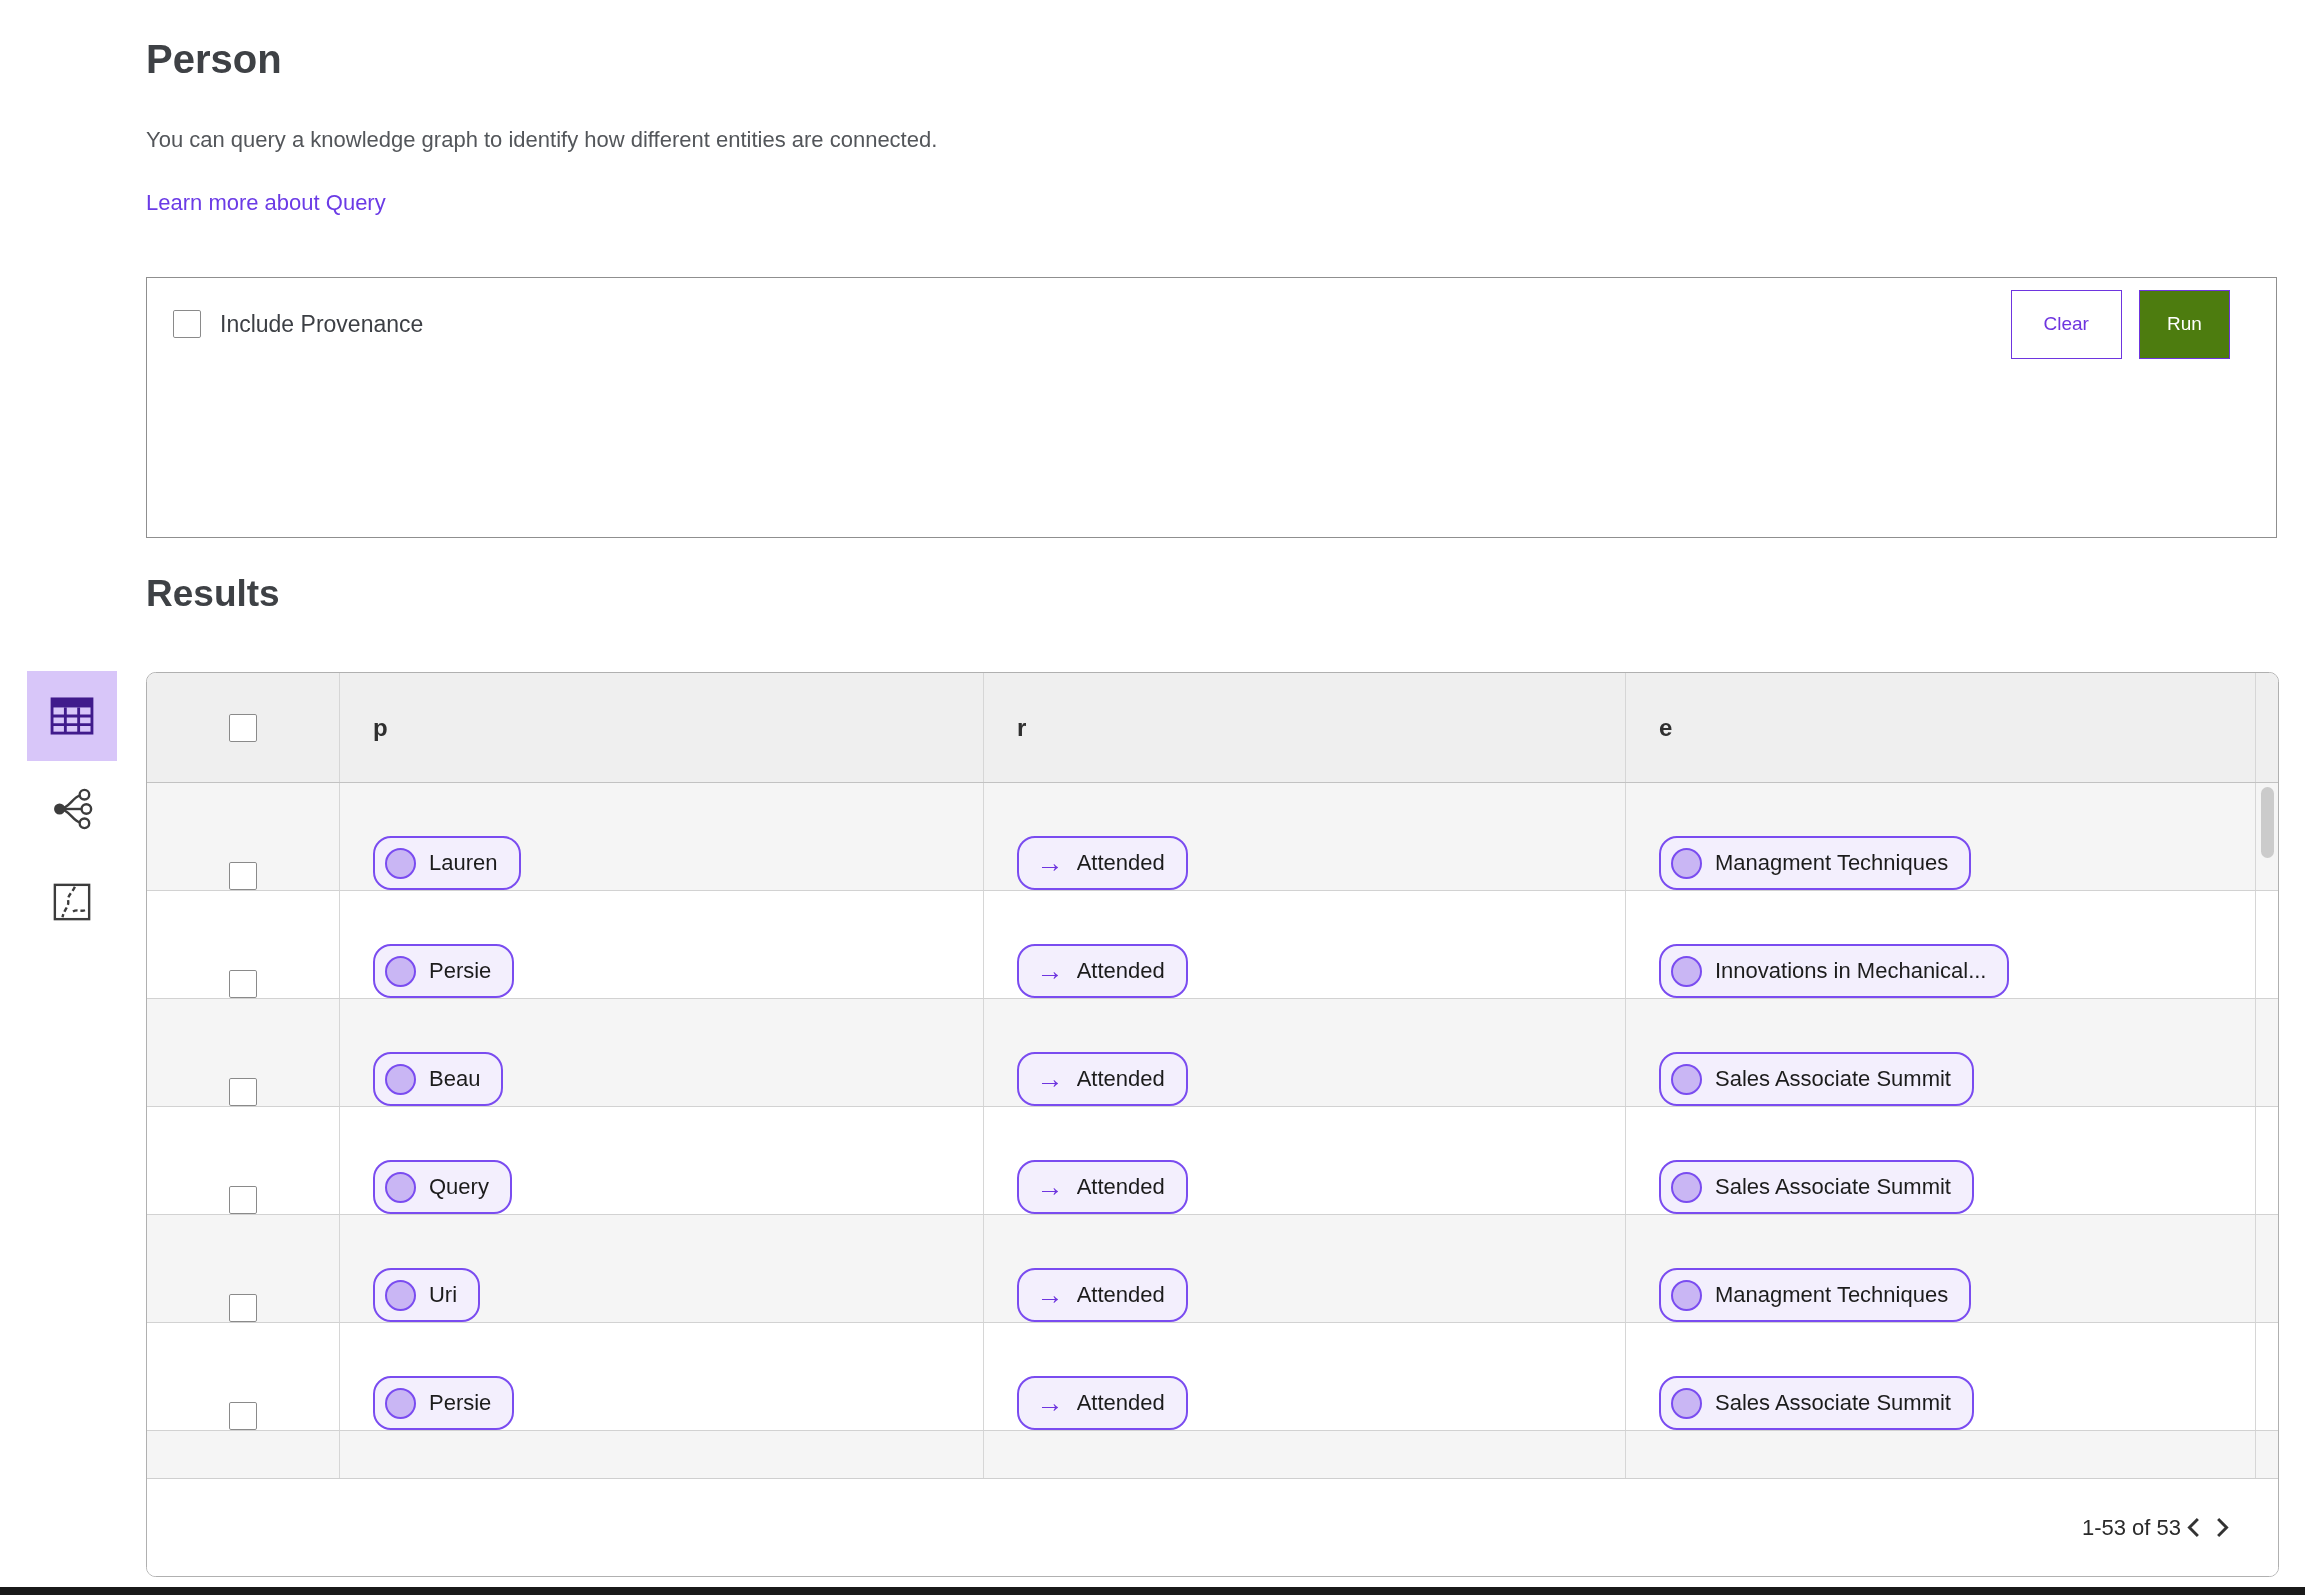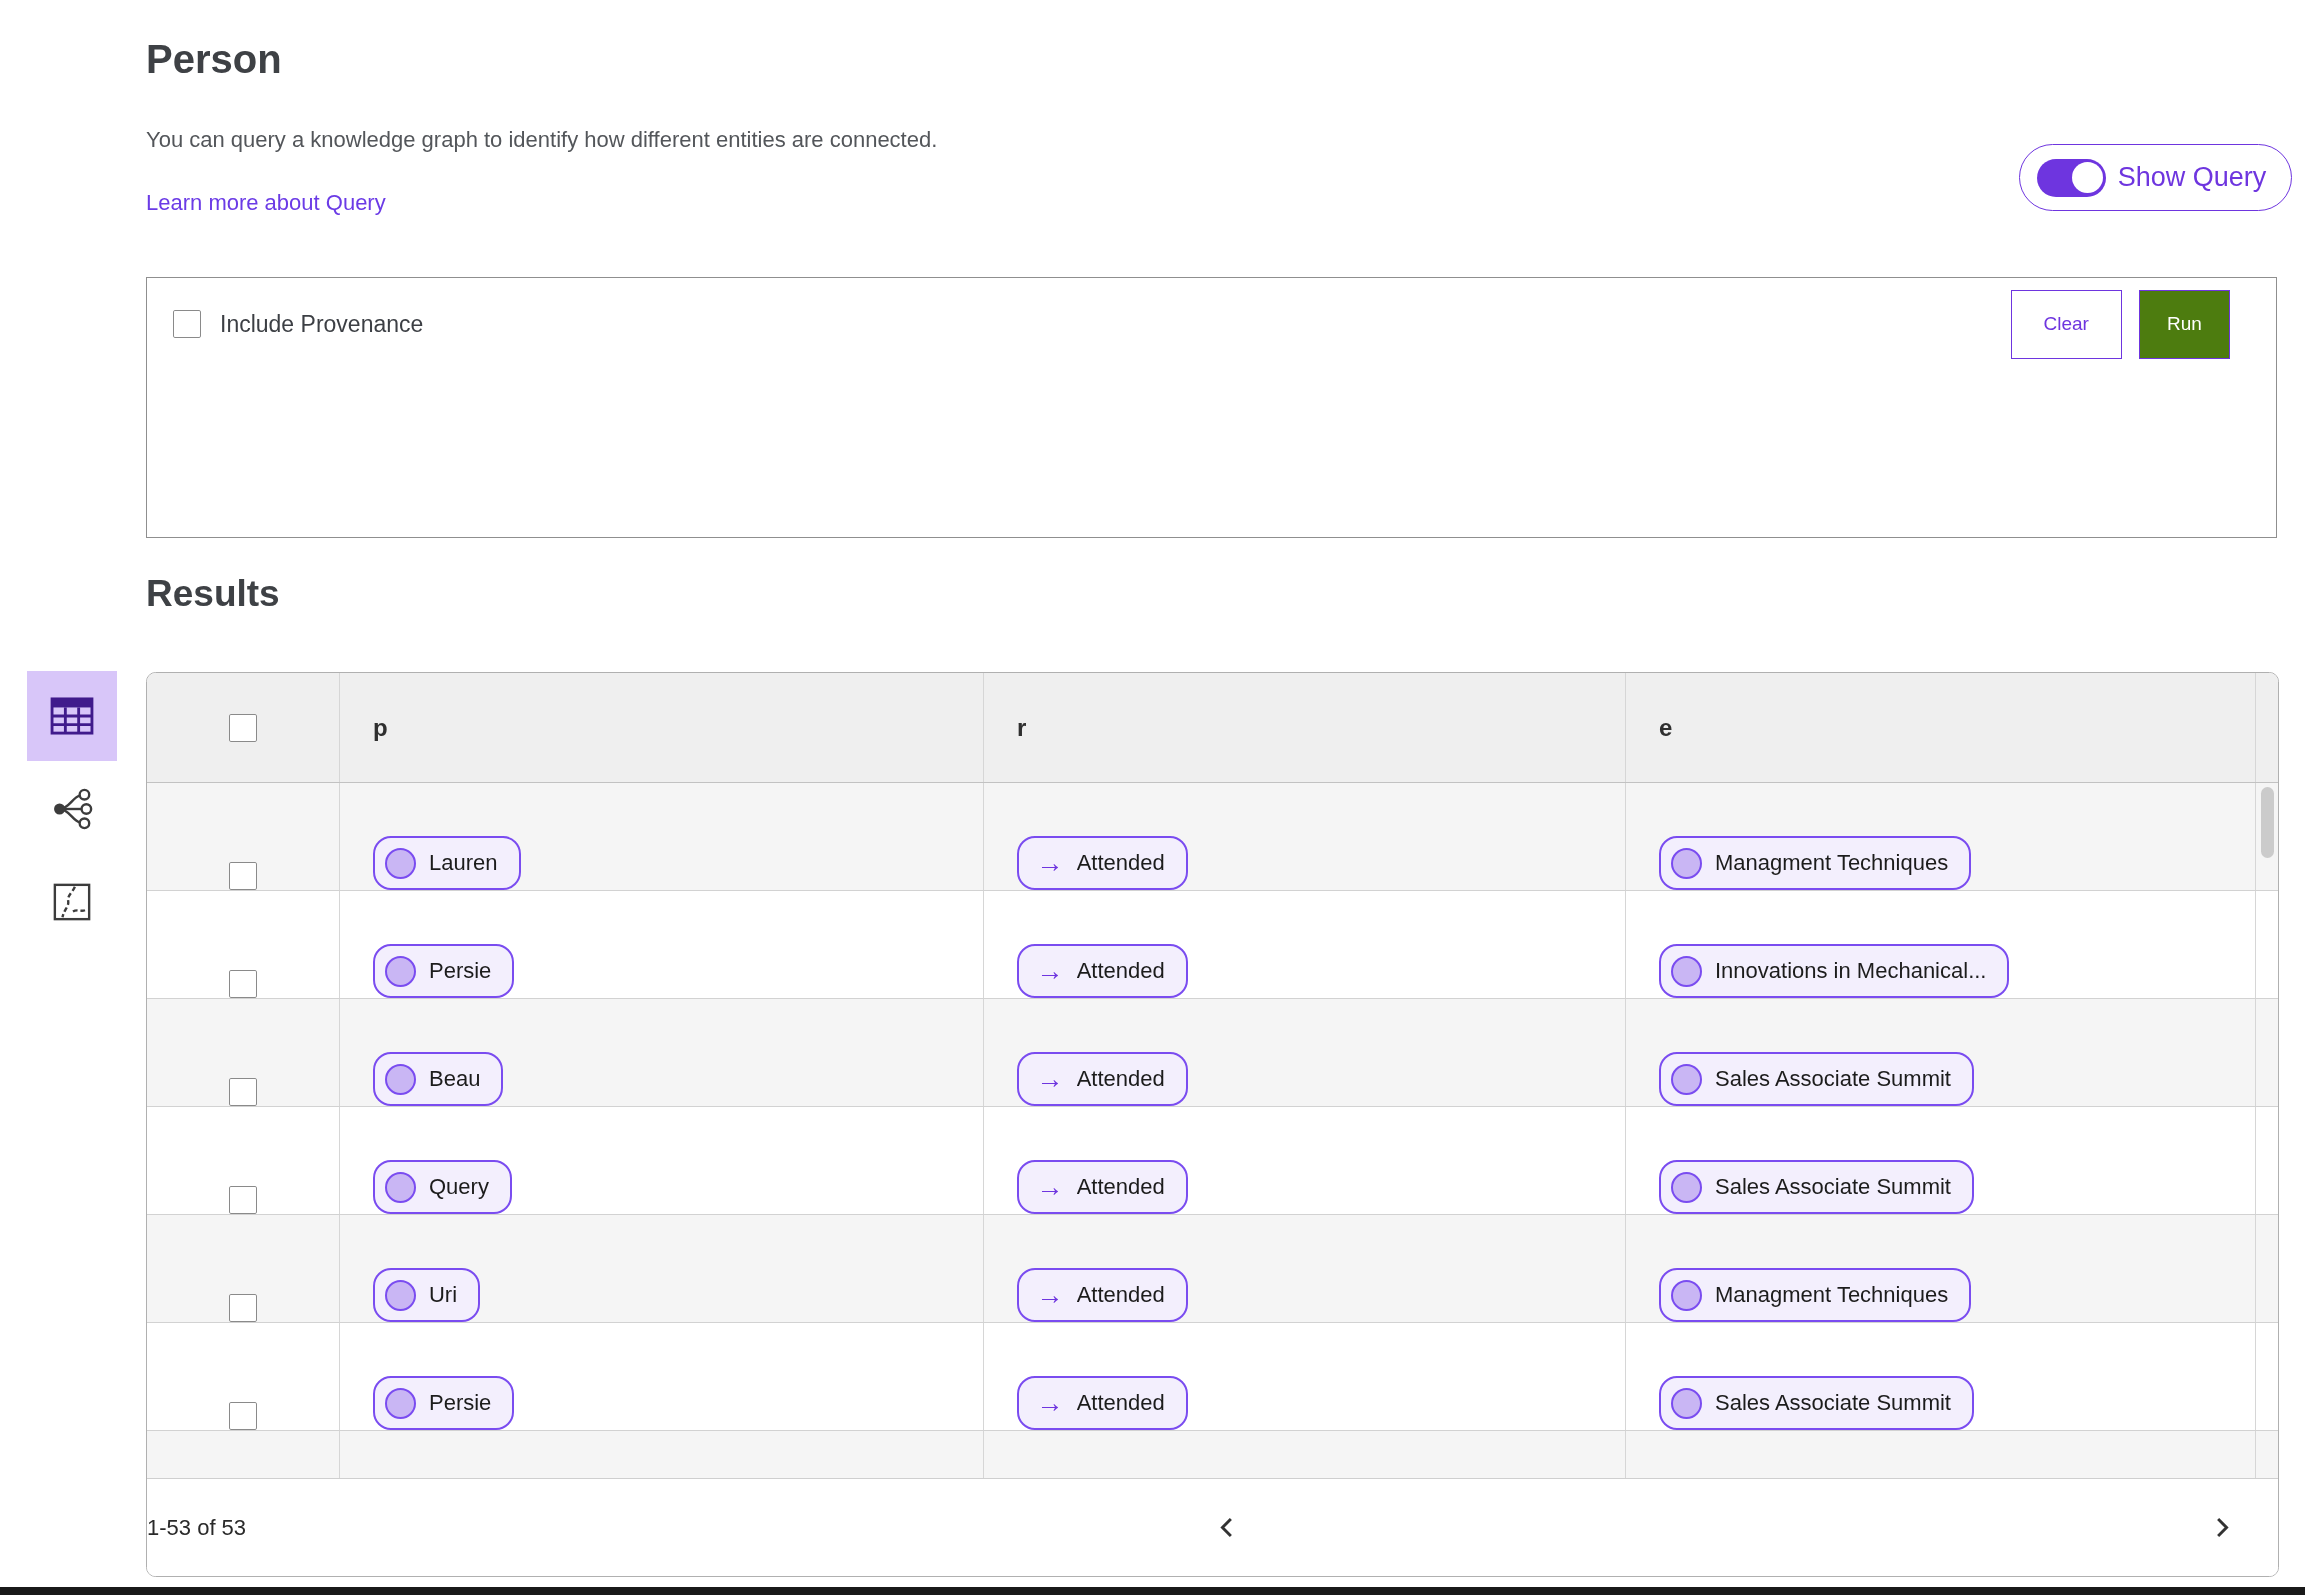--- a/index.html
+++ b/index.html
@@ -57,41 +57,35 @@
 
   .entity-pill{display:inline-flex;align-items:center;gap:13.4px;height:54px;border:2.9px solid #7a4cf0;
                border-radius:18px;background:#f3effd;padding:0 21px 0 9.6px;box-sizing:border-box;max-width:96%;}
   .entity-dot{width:31px;height:31px;border-radius:50%;background:#c9b6f4;border:2.9px solid #7a4cf0;box-sizing:border-box;flex:0 0 auto;}
   .pill-text{font-size:22px;color:#1c1c1c;white-space:nowrap;overflow:hidden;}
   .rel-arrow{font-size:27px;color:#6e35df;line-height:1;flex:0 0 auto;padding-left:7.7px;}
 
   .scroll-thumb{position:absolute;right:3.8px;top:114px;width:13.4px;height:71px;border-radius:6.7px;background:#cbcbcb;}
 
   .pagination{position:absolute;left:0;right:0;bottom:0;height:98px;background:#fff;border-top:1.9px solid #cfcfcf;
-              display:flex;align-items:center;justify-content:space-between;padding-right:43px;box-sizing:border-box;}
+              display:flex;align-items:center;justify-content:flex-end;padding-right:43px;box-sizing:border-box;}
   .page-range{font-size:22px;color:#2a2a2a;}
   .chev-btn{background:none;border:none;cursor:pointer;padding:0;display:flex;align-items:center;}
 
   .bottom-bar{position:absolute;left:0;right:0;bottom:0;height:8.6px;background:#191919;}
 </style>
 </head>
 <body>
 
 <div class="canvas">
 
   <div class="page-title">Person</div>
   <div class="page-desc">You can query a knowledge graph to identify how different entities are connected.</div>
   <a class="learn-link">Learn more about Query</a>
 
-  <div class="show-query">
-    <div class="switch">
-        <div class="knob"></div>
-      </div>
-    <span class="lbl">Show Query</span>
-  </div>
 
   <div class="query-panel">
     <div class="panel-footer">
       <label class="prov">
         <span class="checkbox"></span>
         <span class="lbl">Include Provenance</span>
       </label>
       <div class="footer-buttons">
         <button class="btn btn-clear">Clear</button>
         <button class="btn btn-run">Run</button>

